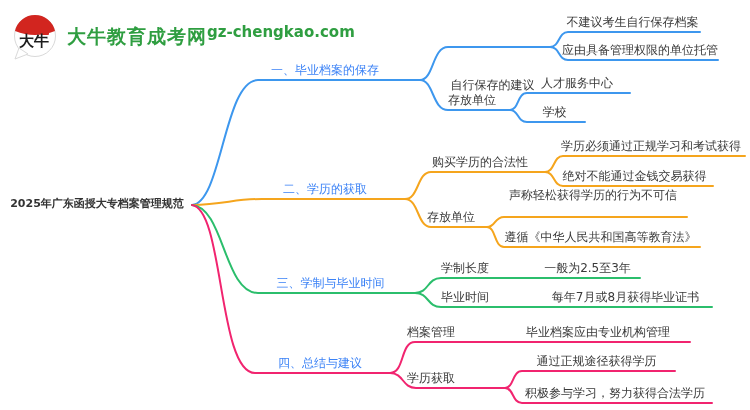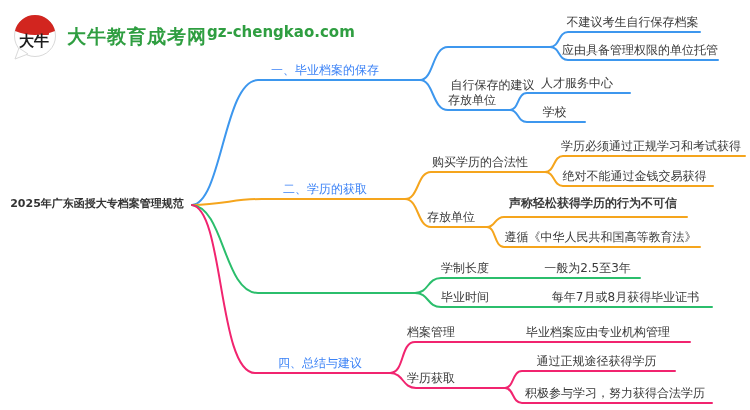--- a/index.html
+++ b/index.html
@@ -82,23 +82,24 @@
   <div class="lbl" style="left:560px;top:43px;width:160px;">应由具备管理权限的单位托管</div>
   <div class="lbl" style="left:432px;top:93px;width:80px;text-align:center;">存放单位</div>
   <div class="lbl" style="left:522px;top:76px;width:110px;">人才服务中心</div>
   <div class="lbl" style="left:522px;top:105px;width:65px;">学校</div>
 
   <div class="lbl branch" style="left:240px;top:182px;width:170px;">二、学历的获取</div>
   <div class="lbl" style="left:415px;top:155px;width:130px;">购买学历的合法性</div>
   <div class="lbl" style="left:557px;top:139px;width:188px;">学历必须通过正规学习和考试获得</div>
   <div class="lbl" style="left:557px;top:169px;width:155px;">绝对不能通过金钱交易获得</div>
   <div class="lbl" style="left:412px;top:210px;width:78px;">存放单位</div>
-  <div class="lbl" style="left:498px;top:196px;width:190px;font-weight:bold;">声称轻松获得学历的行为不可信</div>
+  <div class="lbl" style="left:498px;top:188px;width:190px;">声称轻松获得学历的行为不可信</div>
   <div class="lbl" style="left:498px;top:230px;width:205px;">遵循《中华人民共和国高等教育法》</div>
 
+  <div class="lbl branch" style="left:243px;top:276px;width:175px;">三、学制与毕业时间</div>
   <div class="lbl" style="left:430px;top:261px;width:70px;">学制长度</div>
   <div class="lbl" style="left:540px;top:261px;width:95px;">一般为2.5至3年</div>
   <div class="lbl" style="left:430px;top:290px;width:70px;">毕业时间</div>
   <div class="lbl" style="left:543px;top:290px;width:165px;">每年7月或8月获得毕业证书</div>
 
   <div class="lbl branch" style="left:240px;top:356px;width:160px;">四、总结与建议</div>
   <div class="lbl" style="left:400px;top:325px;width:62px;">档案管理</div>
   <div class="lbl" style="left:518px;top:325px;width:160px;">毕业档案应由专业机构管理</div>
   <div class="lbl" style="left:400px;top:371px;width:62px;">学历获取</div>
   <div class="lbl" style="left:515px;top:354px;width:163px;">通过正规途径获得学历</div>

